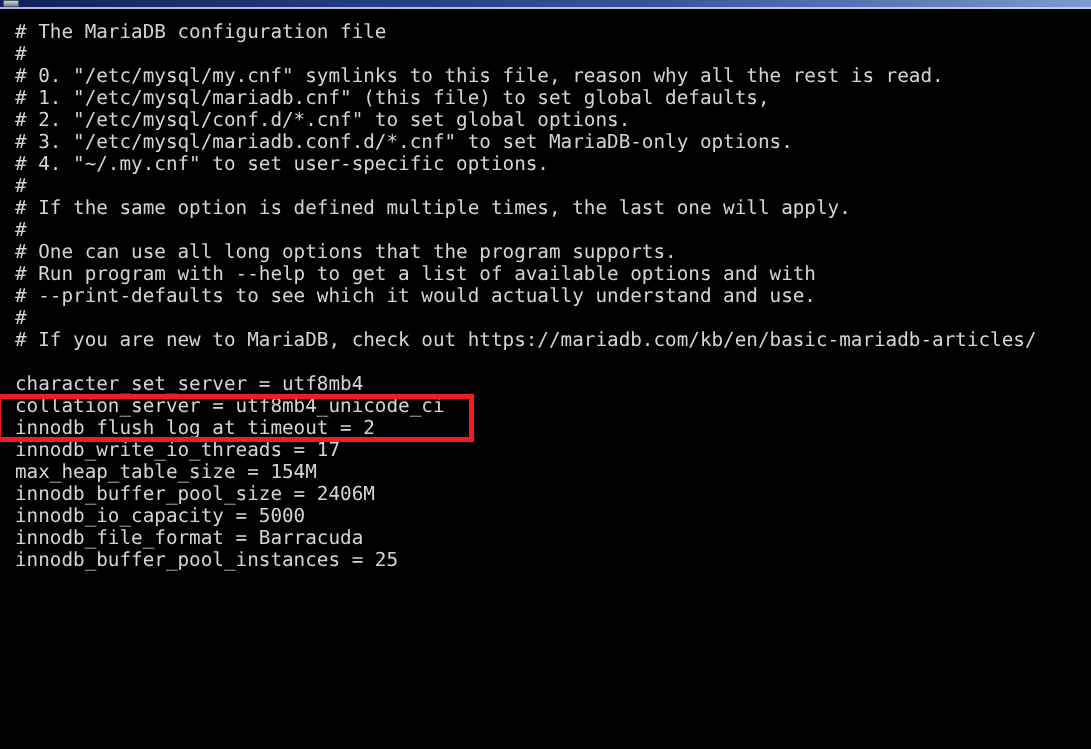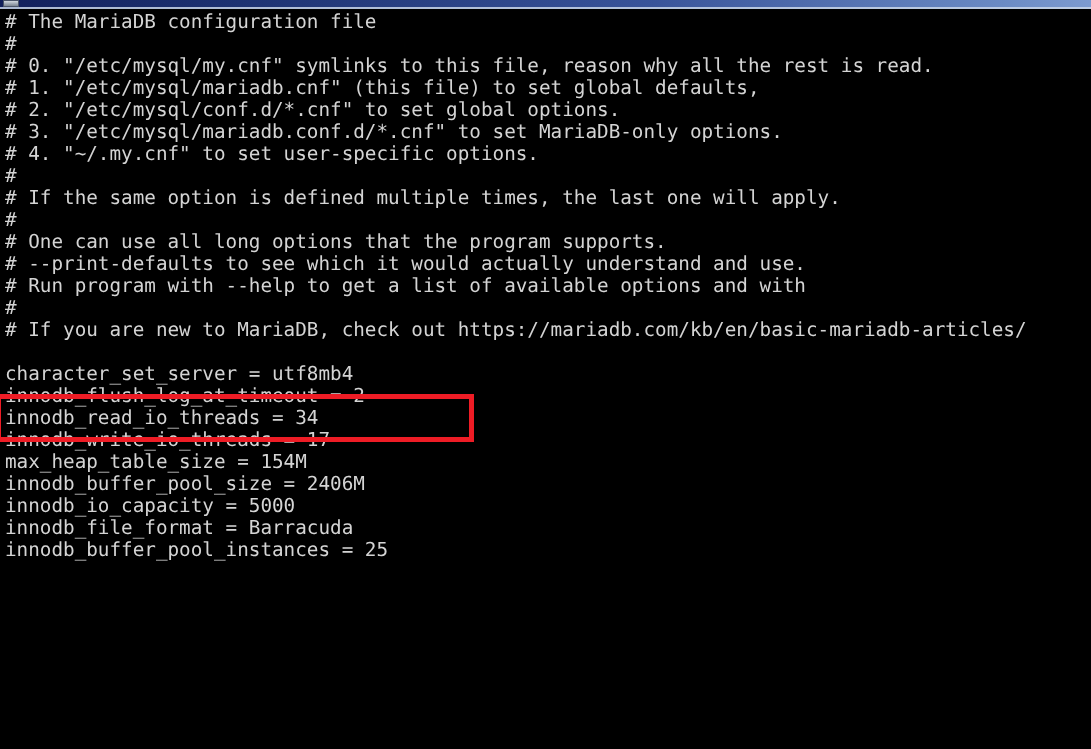--- a/index.html
+++ b/index.html
@@ -54,21 +54,21 @@
   }
 
   
   #terminal {
     position: absolute;
     left: 0;
     top: 9px;
     width: 1091px;
     height: 740px;
     background: #000000;
-    padding: 2px;
+    padding: 12px;
     box-sizing: border-box;
   }
 
   .line {
     position: relative;
     height: 22px;
     line-height: 22px;
     font-size: 19.3px;
     letter-spacing: 0px;
     color: #d4d4d4;
@@ -106,28 +106,28 @@
     <div class="line">#</div>
     <div class="line"># 0. "/etc/mysql/my.cnf" symlinks to this file, reason why all the rest is read.</div>
     <div class="line"># 1. "/etc/mysql/mariadb.cnf" (this file) to set global defaults,</div>
     <div class="line"># 2. "/etc/mysql/conf.d/*.cnf" to set global options.</div>
     <div class="line"># 3. "/etc/mysql/mariadb.conf.d/*.cnf" to set MariaDB-only options.</div>
     <div class="line"># 4. "~/.my.cnf" to set user-specific options.</div>
     <div class="line">#</div>
     <div class="line"># If the same option is defined multiple times, the last one will apply.</div>
     <div class="line">#</div>
     <div class="line"># One can use all long options that the program supports.</div>
+    <div class="line"># Run program with --help to get a list of available options and with</div>
     <div class="line"># --print-defaults to see which it would actually understand and use.</div>
-    <div class="line"># Run program with --help to get a list of available options and with</div>
     <div class="line">#</div>
     <div class="line"># If you are new to MariaDB, check out https://mariadb.com/kb/en/basic-mariadb-articles/</div>
     <div class="line"></div>
     <div class="line">character_set_server = utf8mb4</div>
+    <div class="line">collation_server = utf8mb4_unicode_ci</div>
     <div class="line">innodb_flush_log_at_timeout = 2</div>
-    <div class="line">innodb_read_io_threads = 34</div>
     <div class="line">innodb_write_io_threads = 17</div>
     <div class="line">max_heap_table_size = 154M</div>
     <div class="line">innodb_buffer_pool_size = 2406M</div>
     <div class="line">innodb_io_capacity = 5000</div>
     <div class="line">innodb_file_format = Barracuda</div>
     <div class="line">innodb_buffer_pool_instances = 25</div>
   </div>
 
   <div id="red-box"></div>
 

